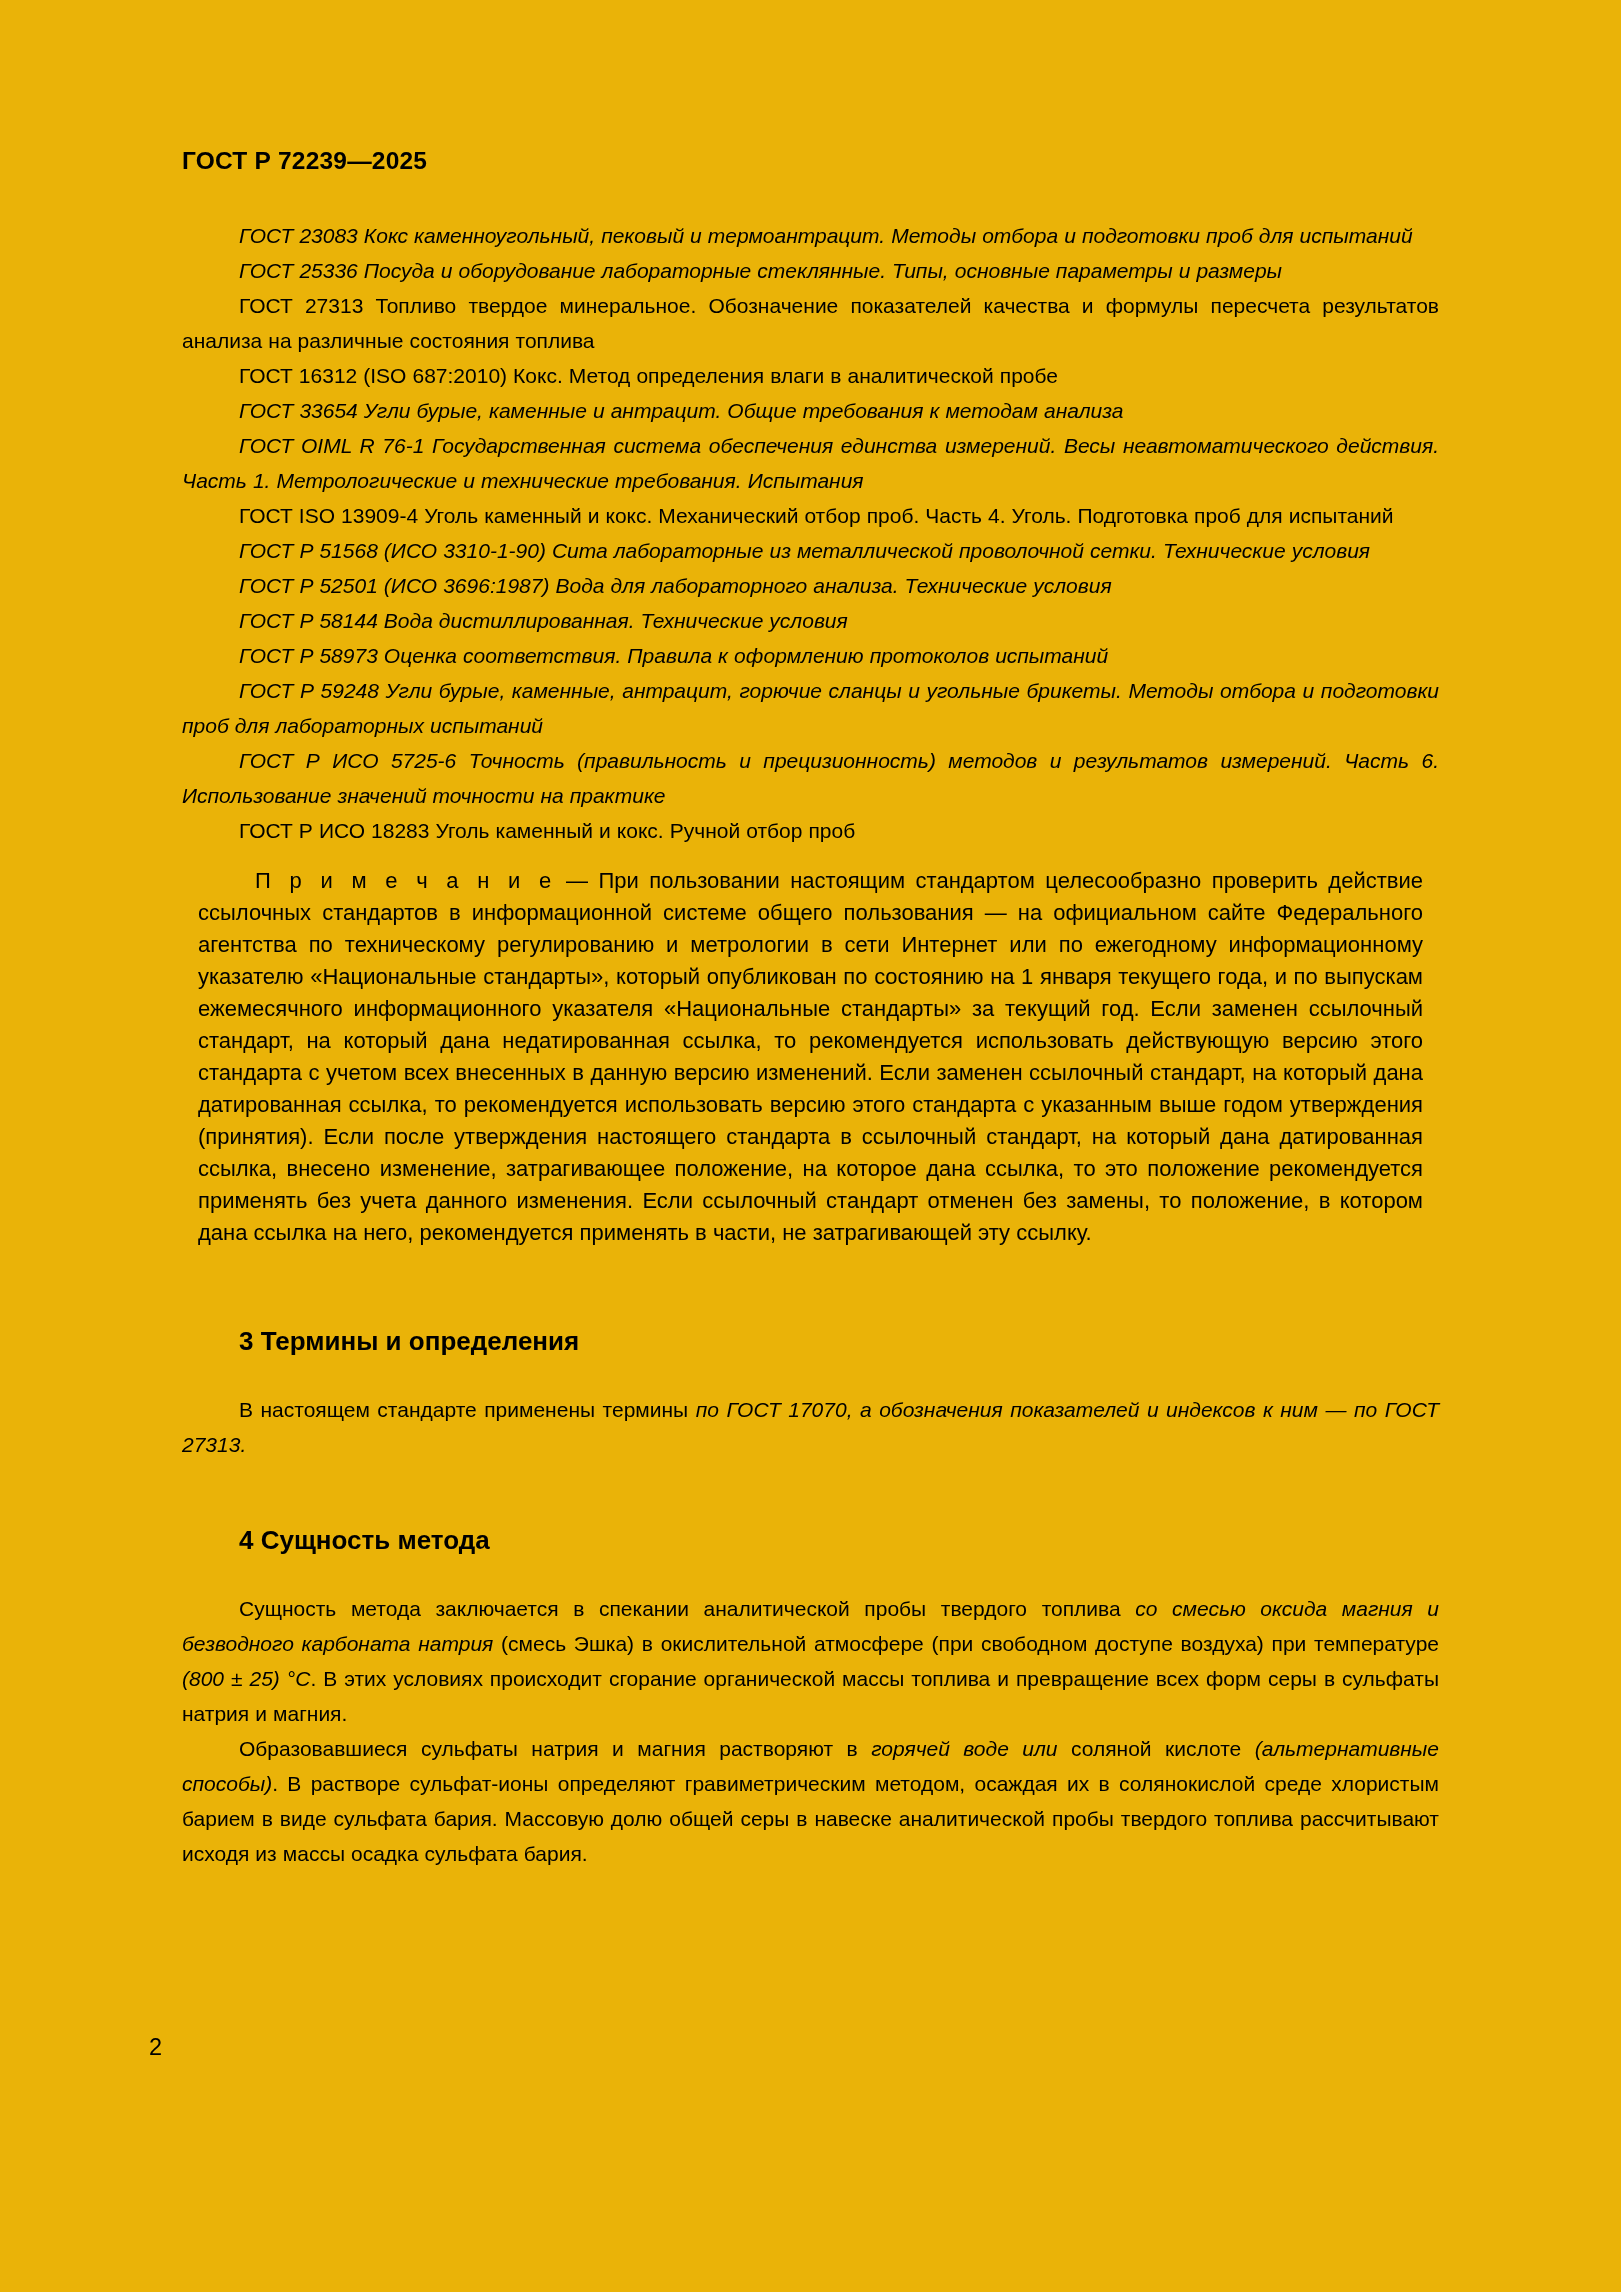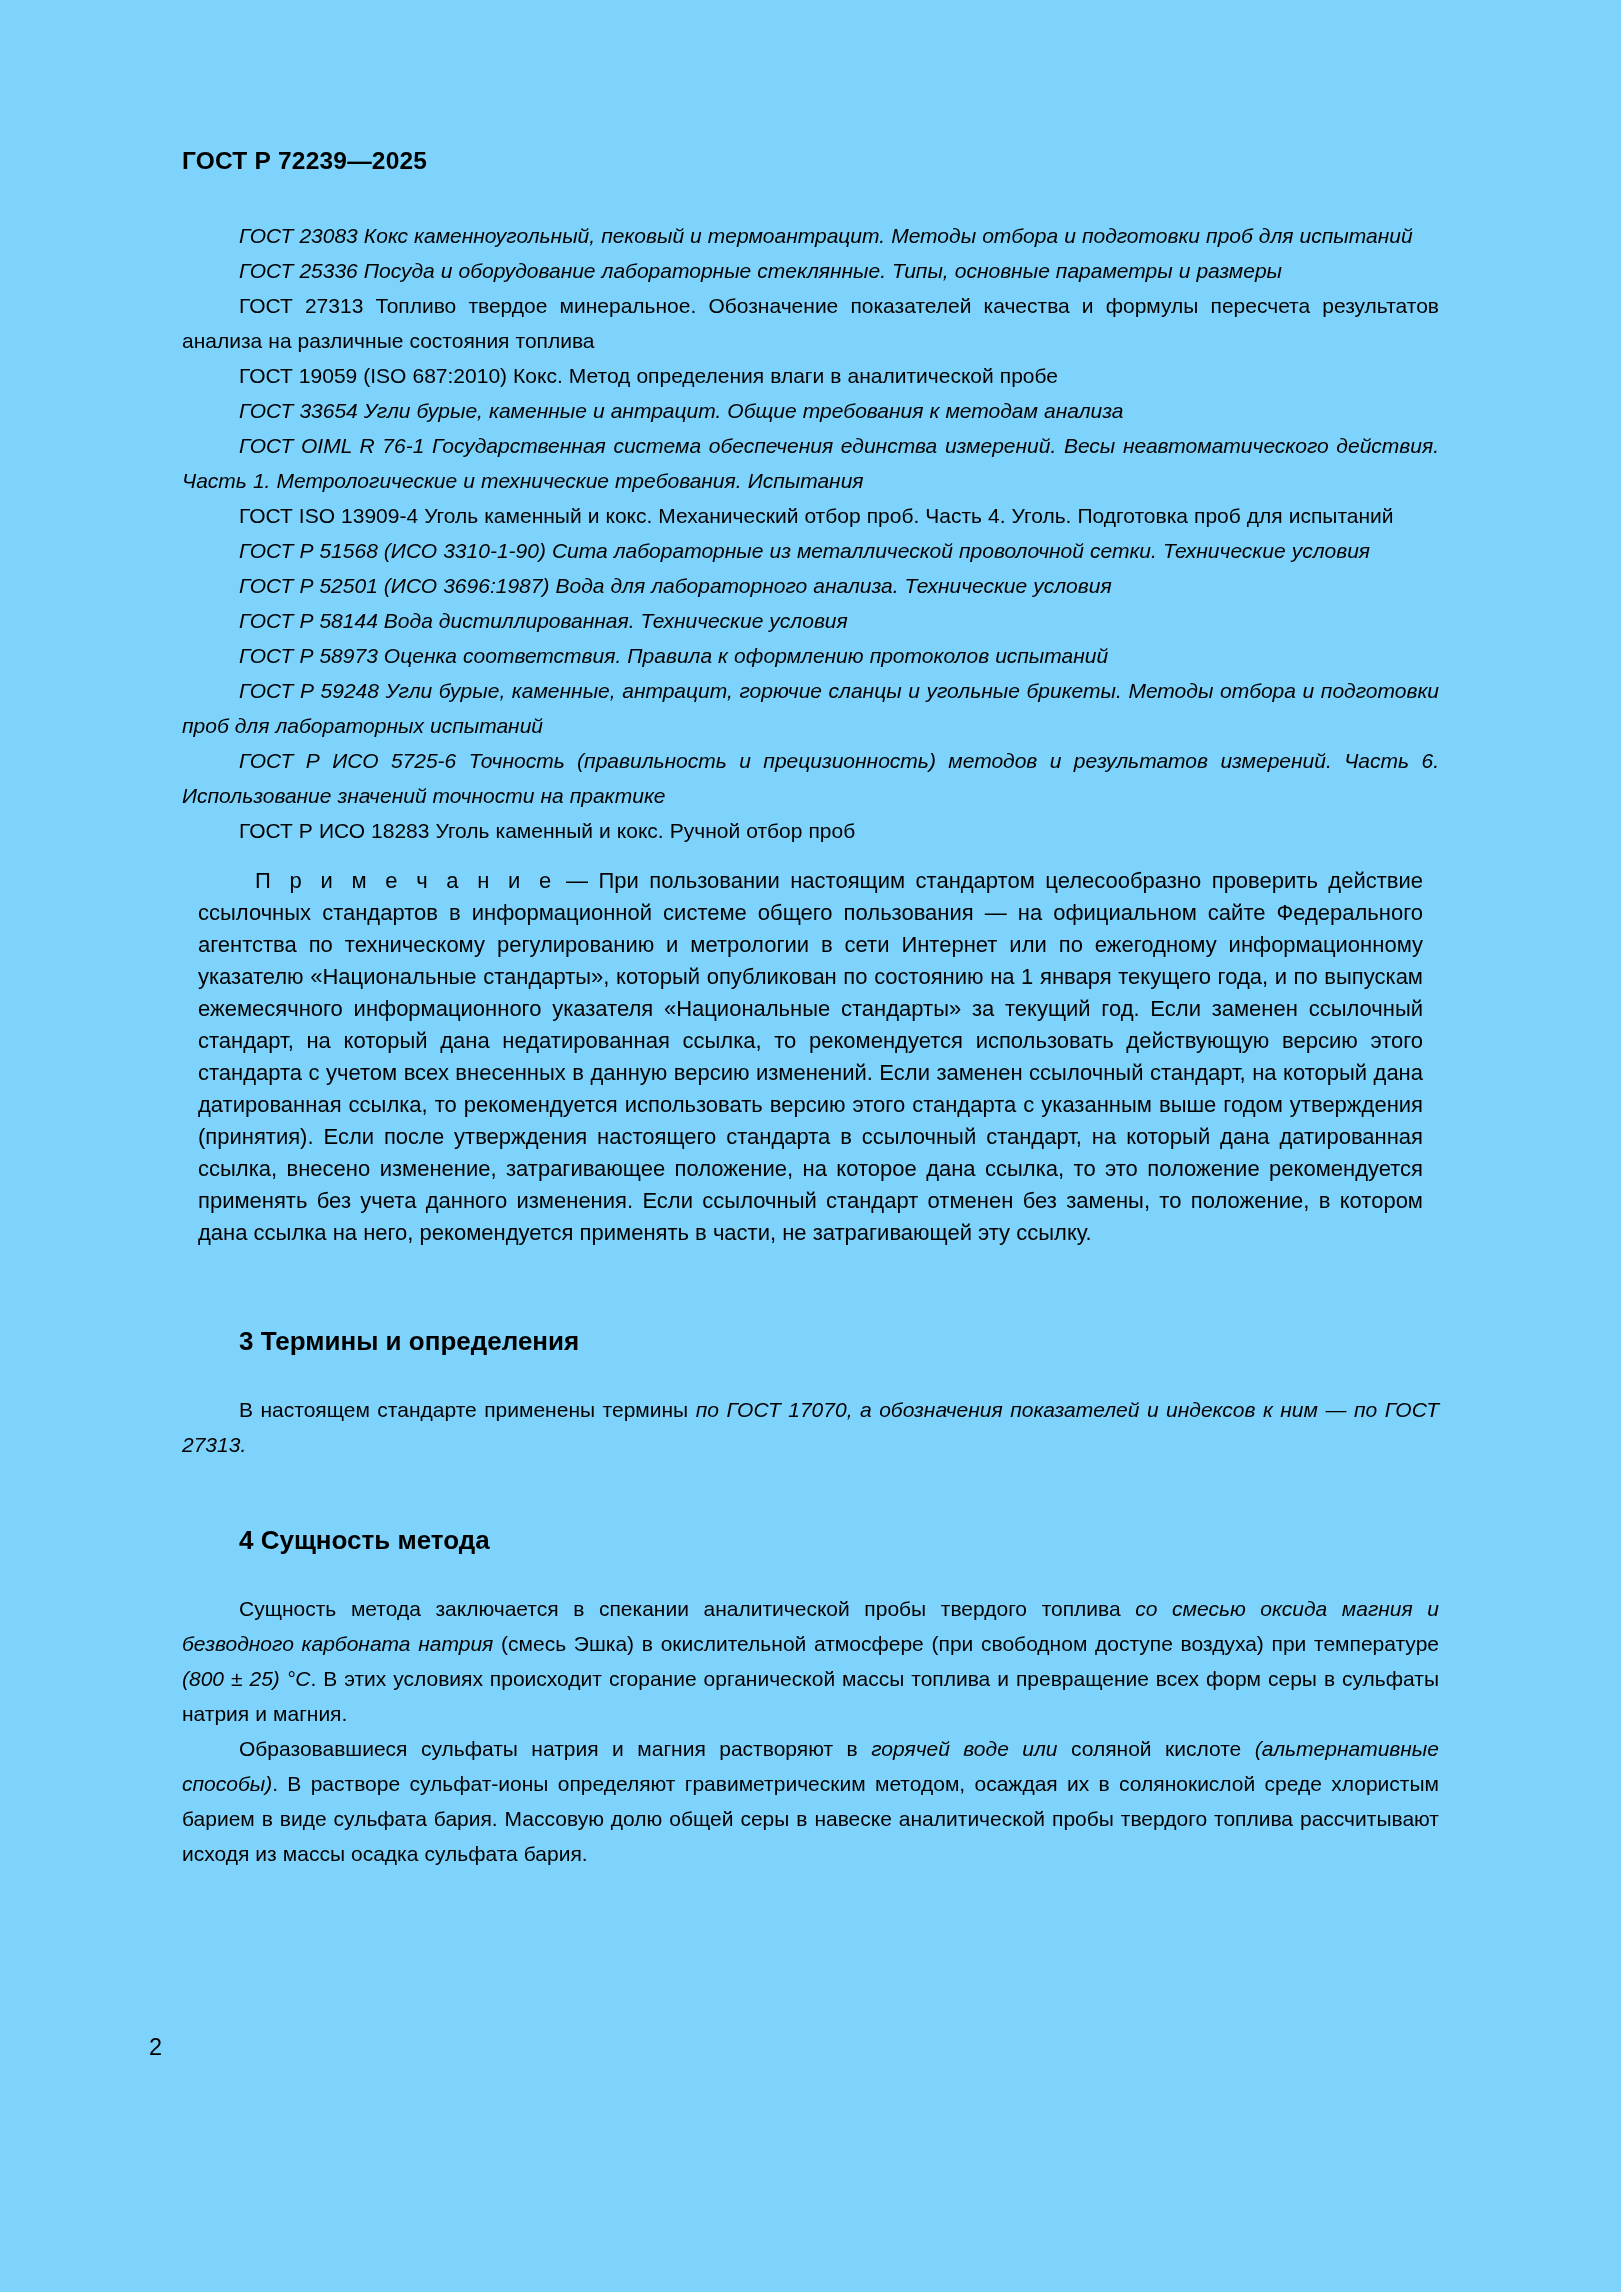--- a/index.html
+++ b/index.html
@@ -8,21 +8,21 @@
     background: #ffffff;
   }
   body {
     font-family: "Liberation Sans", sans-serif;
     color: #000000;
   }
   .page {
     position: relative;
     width: 1621px;
     height: 2293px;
-    background: #7dd3fc;
+    background: #eab308;
     box-sizing: border-box;
     overflow: hidden;
   }
 
   
   .running-header {
     position: absolute;
     left: 182px;
     top: 147px;
     font-size: 24.5px;
@@ -92,21 +92,21 @@
 <div class="page">
 
   <div class="running-header">ГОСТ Р 72239—2025</div>
 
   <div class="body-block">
 
     <div>
       <p class="para italic">ГОСТ 23083 Кокс каменноугольный, пековый и термоантрацит. Методы отбора и подготовки проб для испытаний</p>
       <p class="para italic">ГОСТ 25336 Посуда и оборудование лабораторные стеклянные. Типы, основные параметры и размеры</p>
       <p class="para">ГОСТ 27313 Топливо твердое минеральное. Обозначение показателей качества и формулы пересчета результатов анализа на различные состояния топлива</p>
-      <p class="para">ГОСТ 19059 (ISO 687:2010) Кокс. Метод определения влаги в аналитической пробе</p>
+      <p class="para">ГОСТ 16312 (ISO 687:2010) Кокс. Метод определения влаги в аналитической пробе</p>
       <p class="para italic">ГОСТ 33654 Угли бурые, каменные и антрацит. Общие требования к методам анализа</p>
       <p class="para italic">ГОСТ OIML R 76-1 Государственная система обеспечения единства измерений. Весы неавтоматического действия. Часть 1. Метрологические и технические требования. Испытания</p>
       <p class="para">ГОСТ ISO 13909-4 Уголь каменный и кокс. Механический отбор проб. Часть 4. Уголь. Подготовка проб для испытаний</p>
       <p class="para italic">ГОСТ Р 51568 (ИСО 3310-1-90) Сита лабораторные из металлической проволочной сетки. Технические условия</p>
       <p class="para italic">ГОСТ Р 52501 (ИСО 3696:1987) Вода для лабораторного анализа. Технические условия</p>
       <p class="para italic">ГОСТ Р 58144 Вода дистиллированная. Технические условия</p>
       <p class="para italic">ГОСТ Р 58973 Оценка соответствия. Правила к оформлению протоколов испытаний</p>
       <p class="para italic">ГОСТ Р 59248 Угли бурые, каменные, антрацит, горючие сланцы и угольные брикеты. Методы отбора и подготовки проб для лабораторных испытаний</p>
       <p class="para italic">ГОСТ Р ИСО 5725-6 Точность (правильность и прецизионность) методов и результатов измерений. Часть 6. Использование значений точности на практике</p>
       <p class="para">ГОСТ Р ИСО 18283 Уголь каменный и кокс. Ручной отбор проб</p>

